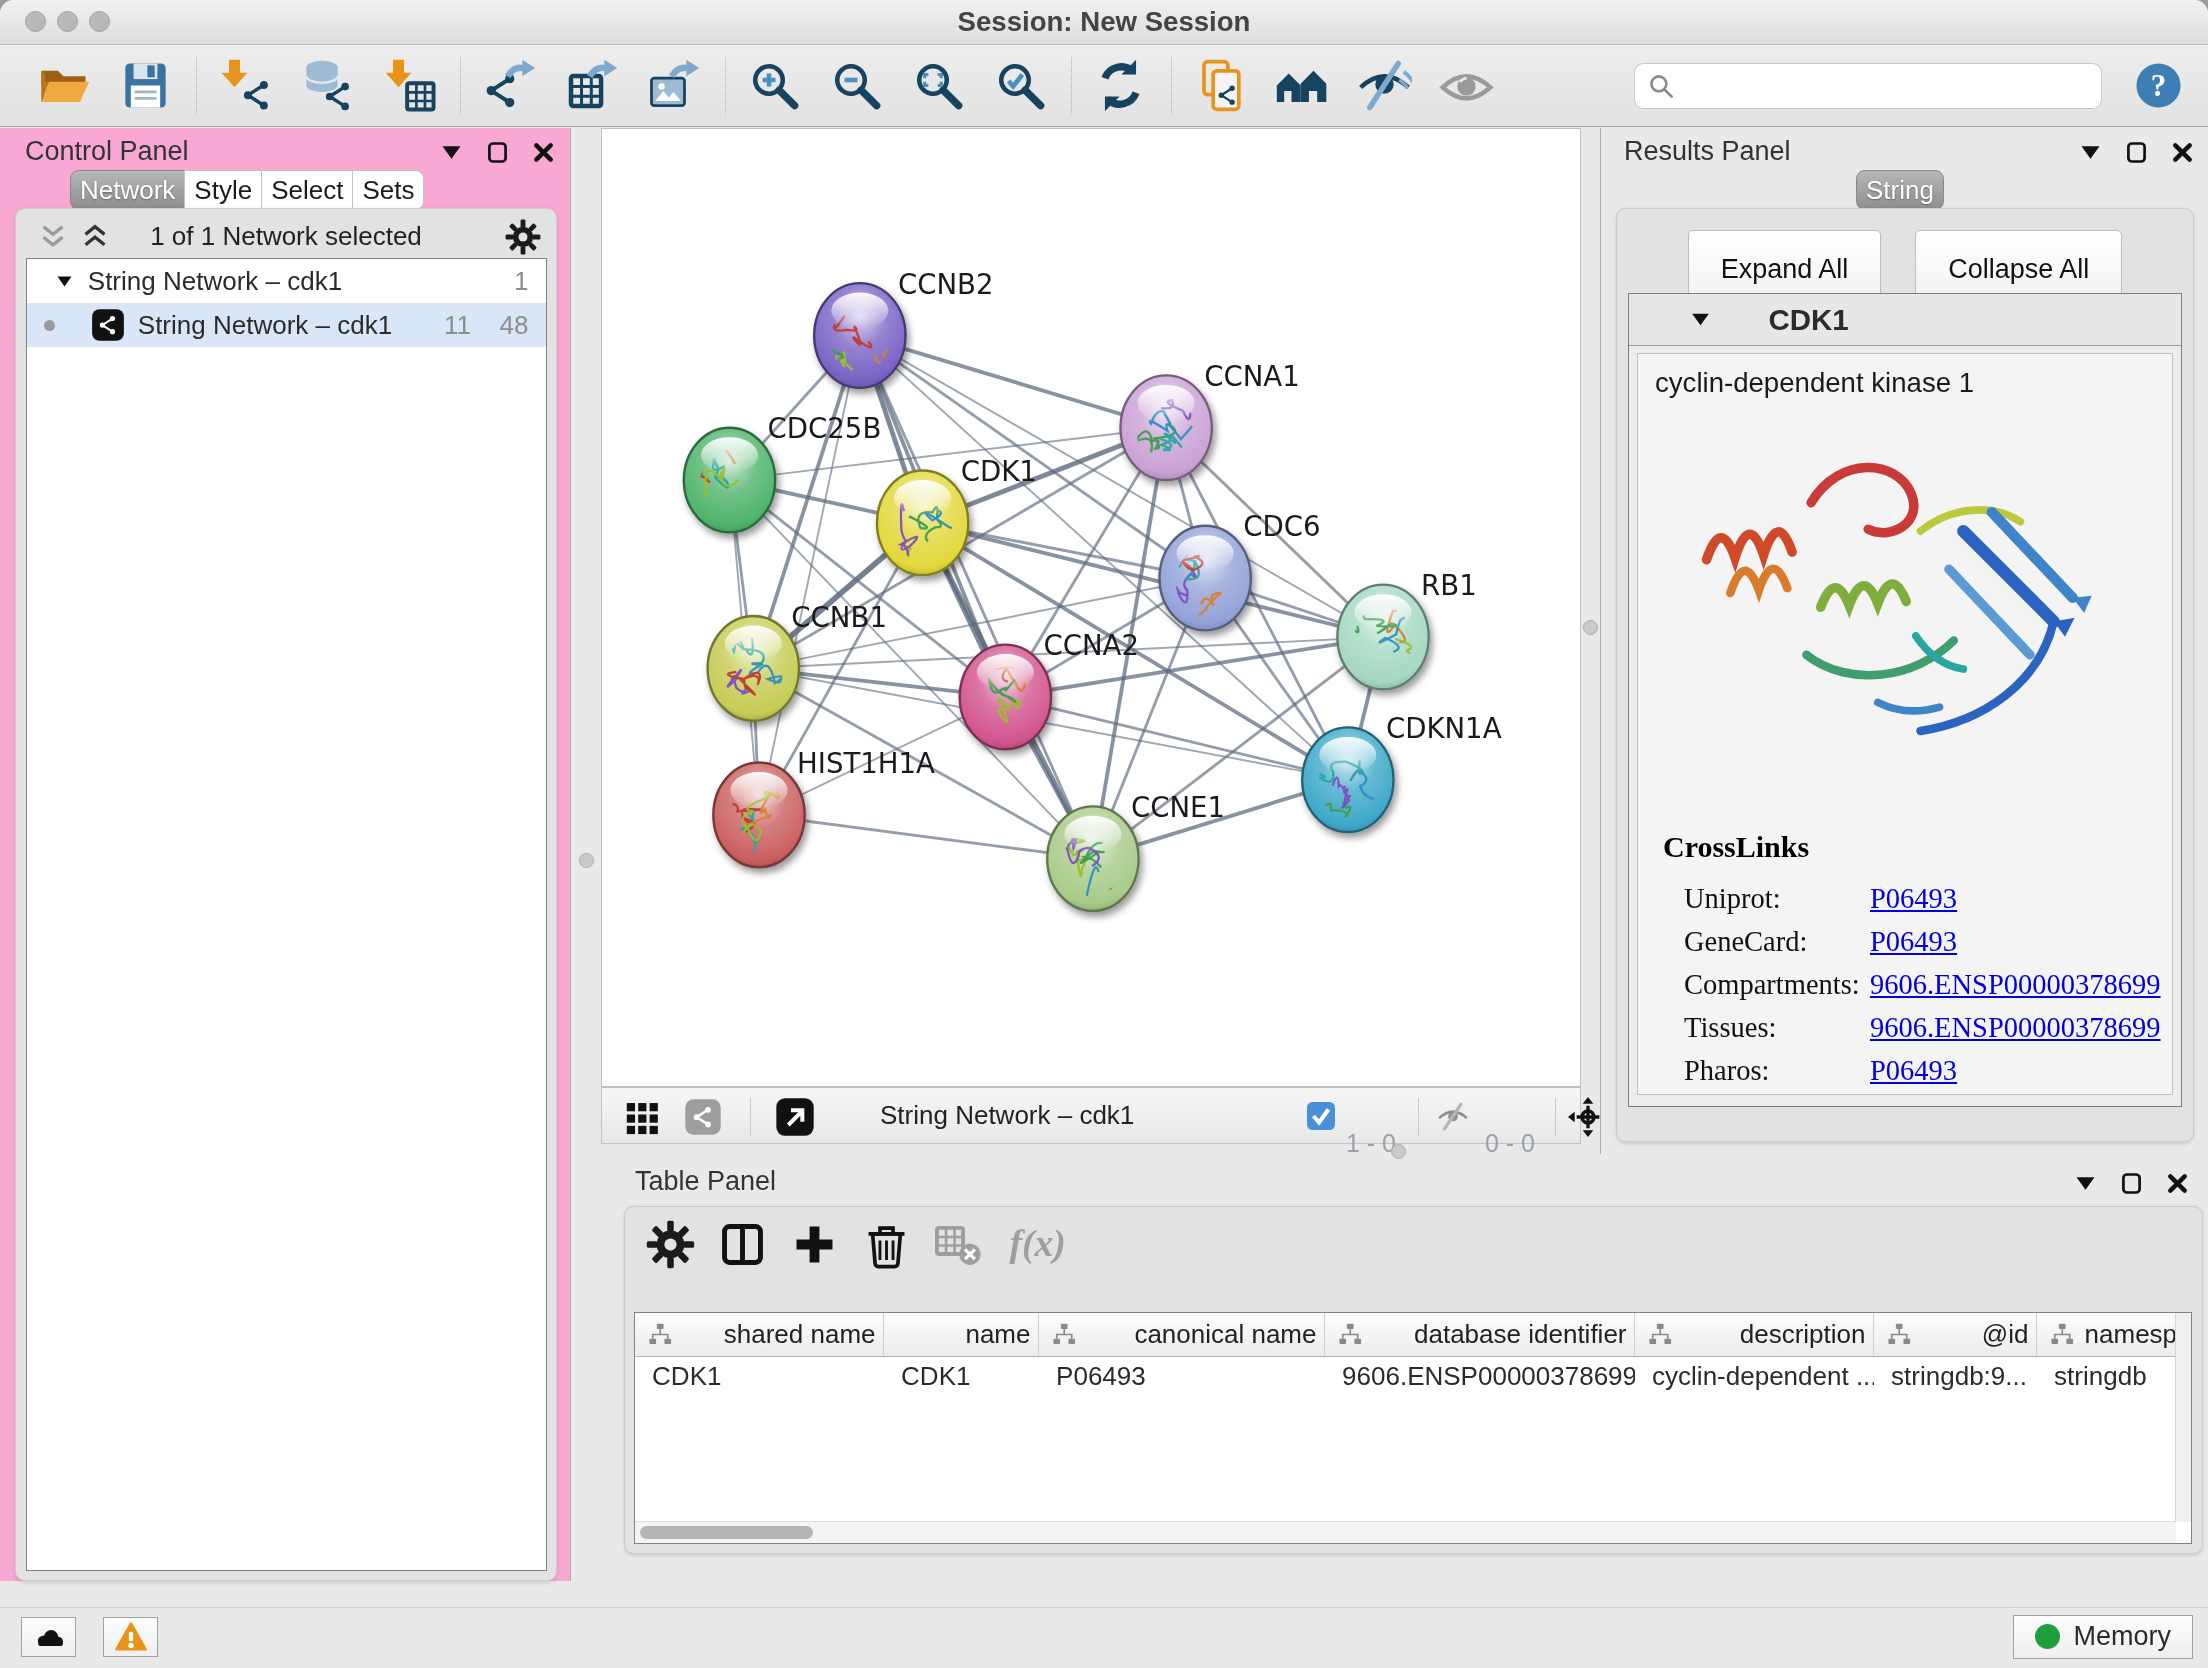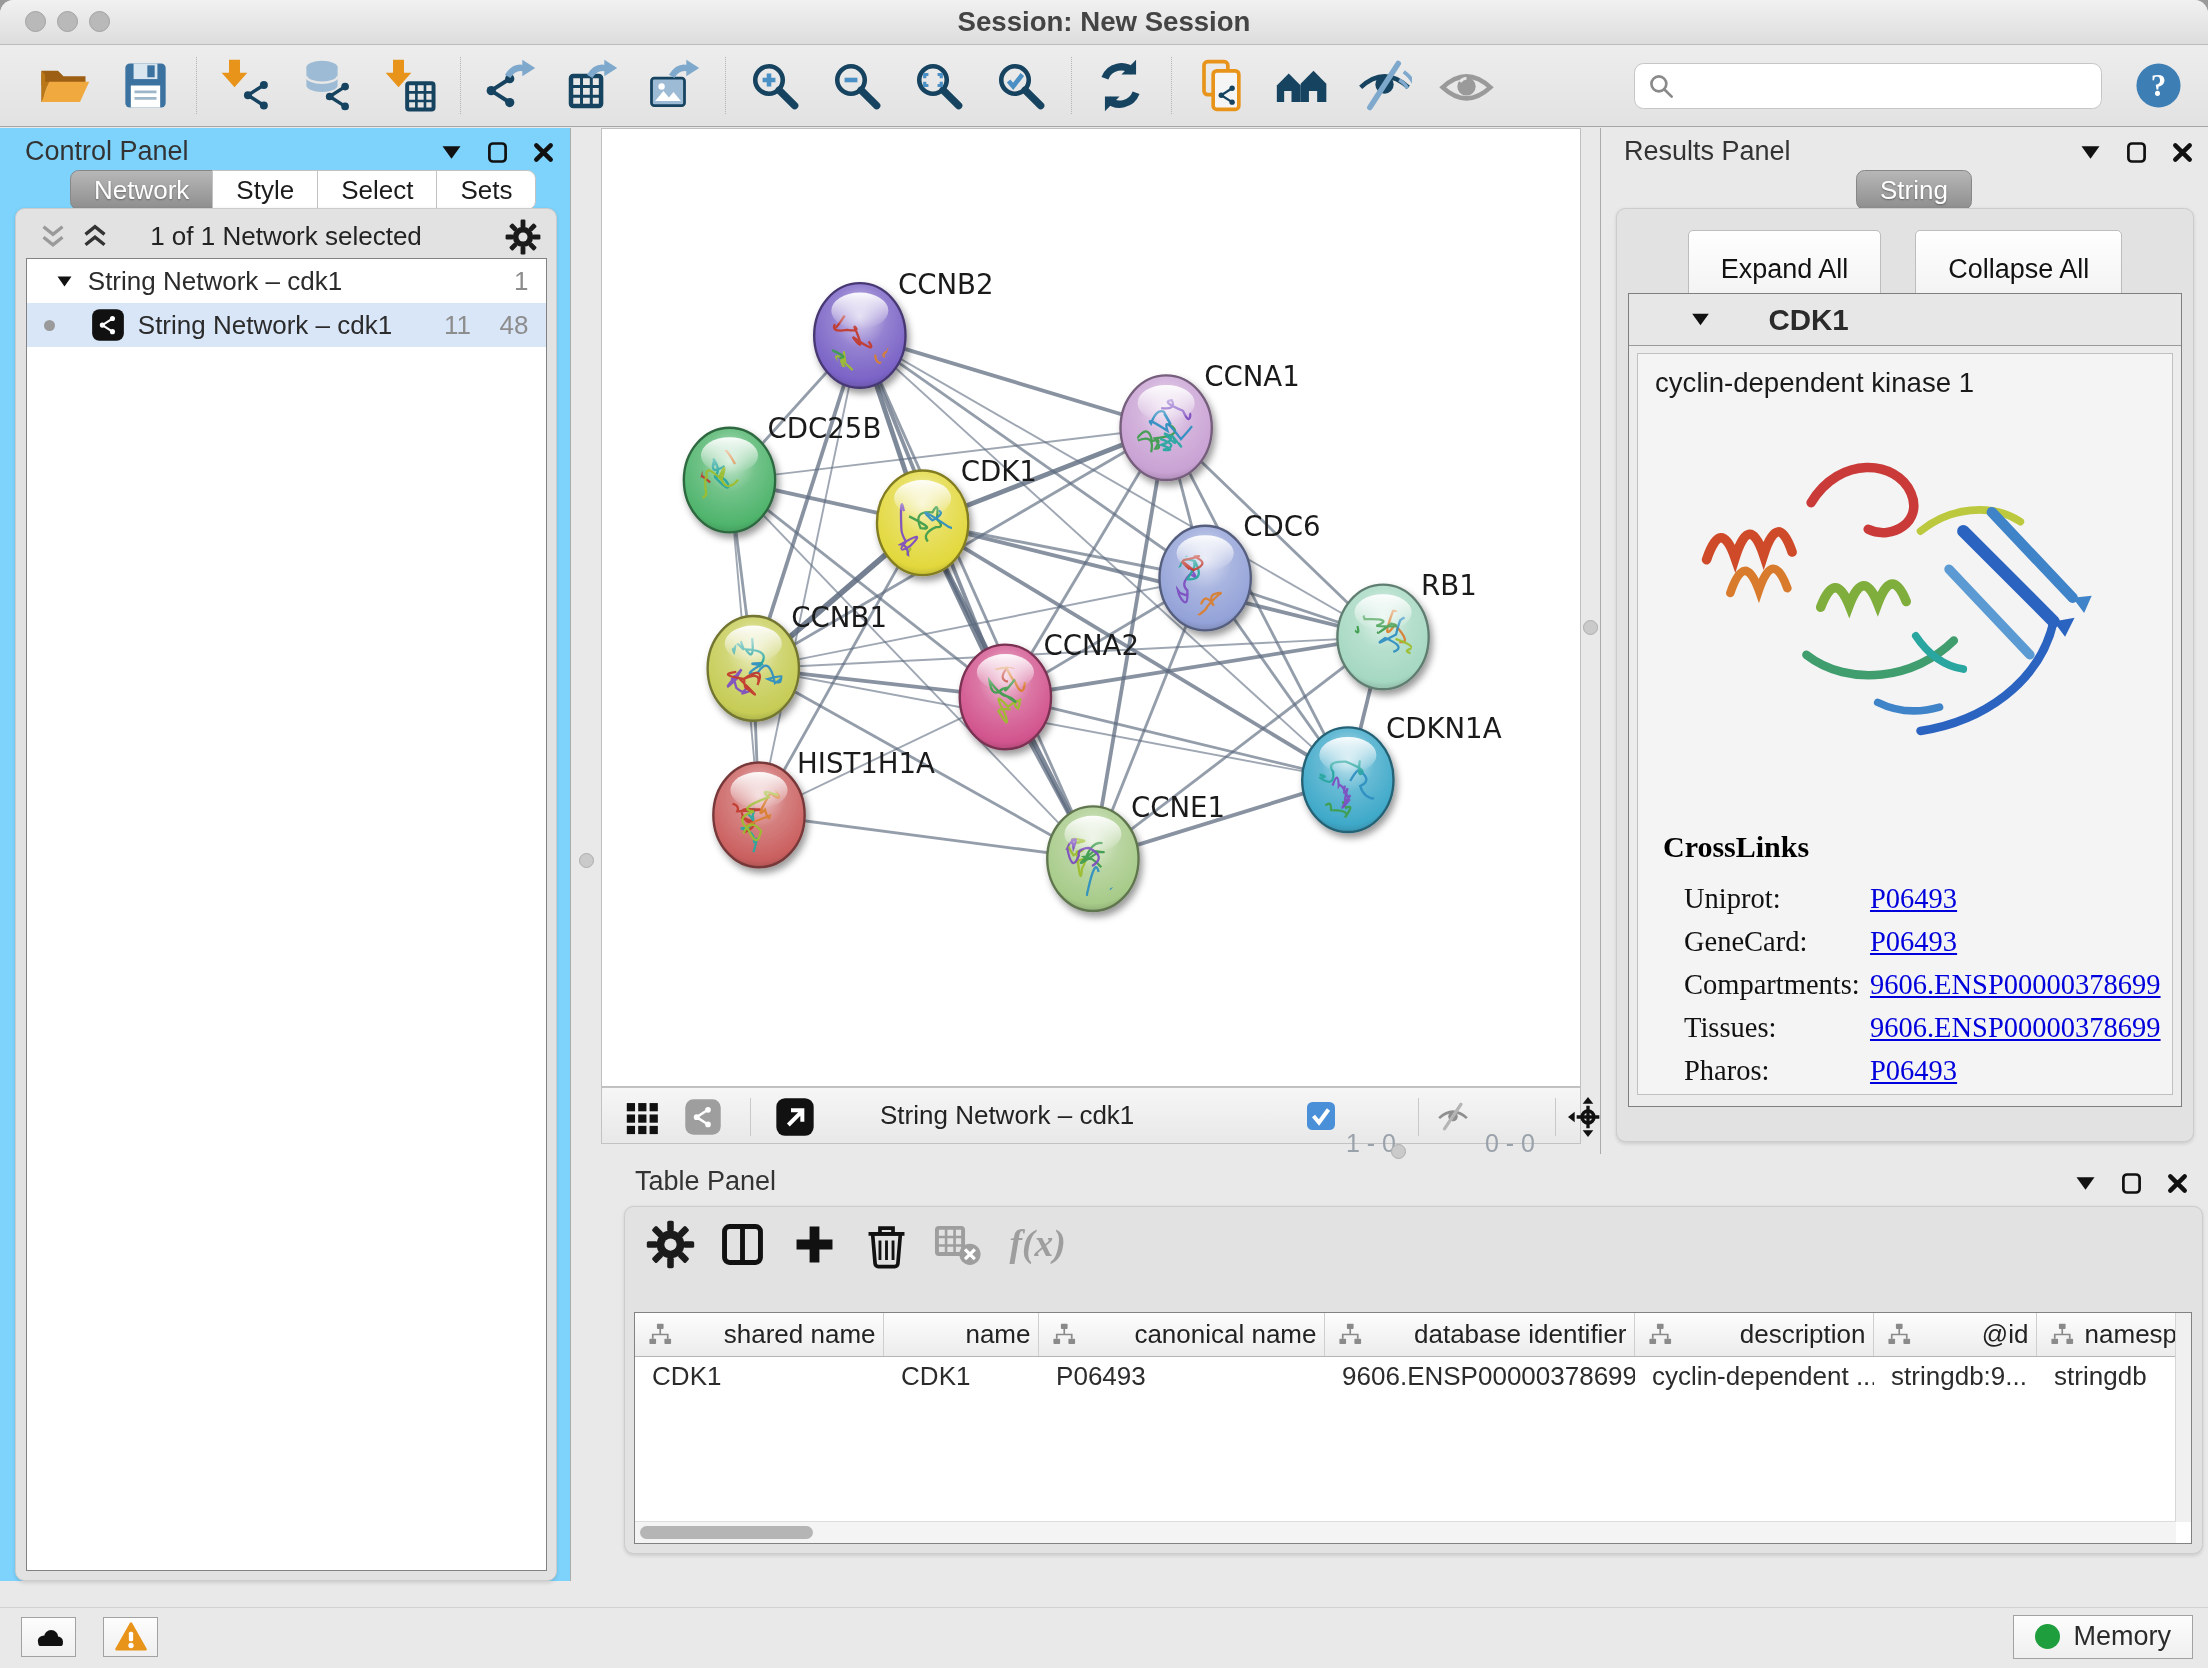--- a/index.html
+++ b/index.html
@@ -25,30 +25,30 @@
   #search-box{margin-left:auto;width:468px;height:46px;background:#fff;border:1.9px solid #c6c6c6;border-radius:9.5px;
     display:flex;align-items:center;padding:0 9.5px;box-sizing:border-box;margin-right:32px;}
   #search-box .ic{width:32px;height:32px;flex:none;}
   #search-box input{border:none;outline:none;flex:1;font-size:26px;background:transparent;font-family:inherit;}
   #help-btn{width:49px;height:49px;flex:none;}
 
   
   .panel-title{font-size:27px;color:#333;}
   .pctl{position:absolute;display:flex;gap:19px;align-items:center;}
   .pbtn{width:27px;height:27px;}
-  .tab{height:38px;line-height:38px;padding:0 23px;background:#fff;border:1px solid #c2c2c2;
+  .tab{height:38px;line-height:38px;padding:0 9px;background:#fff;border:1px solid #c2c2c2;
     font-size:26px;color:#1b1b1b;margin-right:-1px;}
   .tab:first-child{border-radius:8.6px 0 0 8.6px;}
   .tab:last-child{border-radius:0 8.6px 8.6px 0;}
   .tab.single{border-radius:8.6px;}
   .tab.active{background:linear-gradient(#b7b7b7,#8e8e8e);color:#fff;border-color:#878787;text-shadow:0 1px 1.9px rgba(0,0,0,.35);}
   .graybox{background:#e2e2e2;border:1px solid #cccccc;border-radius:9.5px;box-shadow:0 1.9px 3.8px rgba(0,0,0,.12);}
 
   
-  #control-panel{position:absolute;left:0;top:128px;width:571px;height:1453px;background:#7dd3fc;border-right:1.9px solid #ababab;box-sizing:border-box;}
+  #control-panel{position:absolute;left:0;top:128px;width:571px;height:1453px;background:#f9a8d4;border-right:1.9px solid #ababab;box-sizing:border-box;}
   #cp-title{position:absolute;left:25px;top:7.6px;}
   #cp-ctl{right:13.3px;top:11.4px;}
   #cp-tabs{position:absolute;left:70px;top:42px;display:flex;}
   #cp-box{position:absolute;left:15px;top:80px;width:540px;height:1371px;}
   #cp-sub{position:absolute;left:0;top:9.5px;width:100%;height:36px;}
   #cp-sub .chev{position:absolute;width:32px;height:28.5px;top:3.8px;}
   #cp-status{position:absolute;left:0;top:2.9px;width:100%;text-align:center;font-size:26px;color:#222;}
   #cp-gear{position:absolute;right:15px;top:0px;width:36px;height:36px;}
   #cp-white{position:absolute;left:9.5px;top:49px;right:9.5px;bottom:9.5px;background:#fff;border:1.9px solid #828282;}
   .trow{height:44px;display:flex;align-items:center;font-size:26px;}

